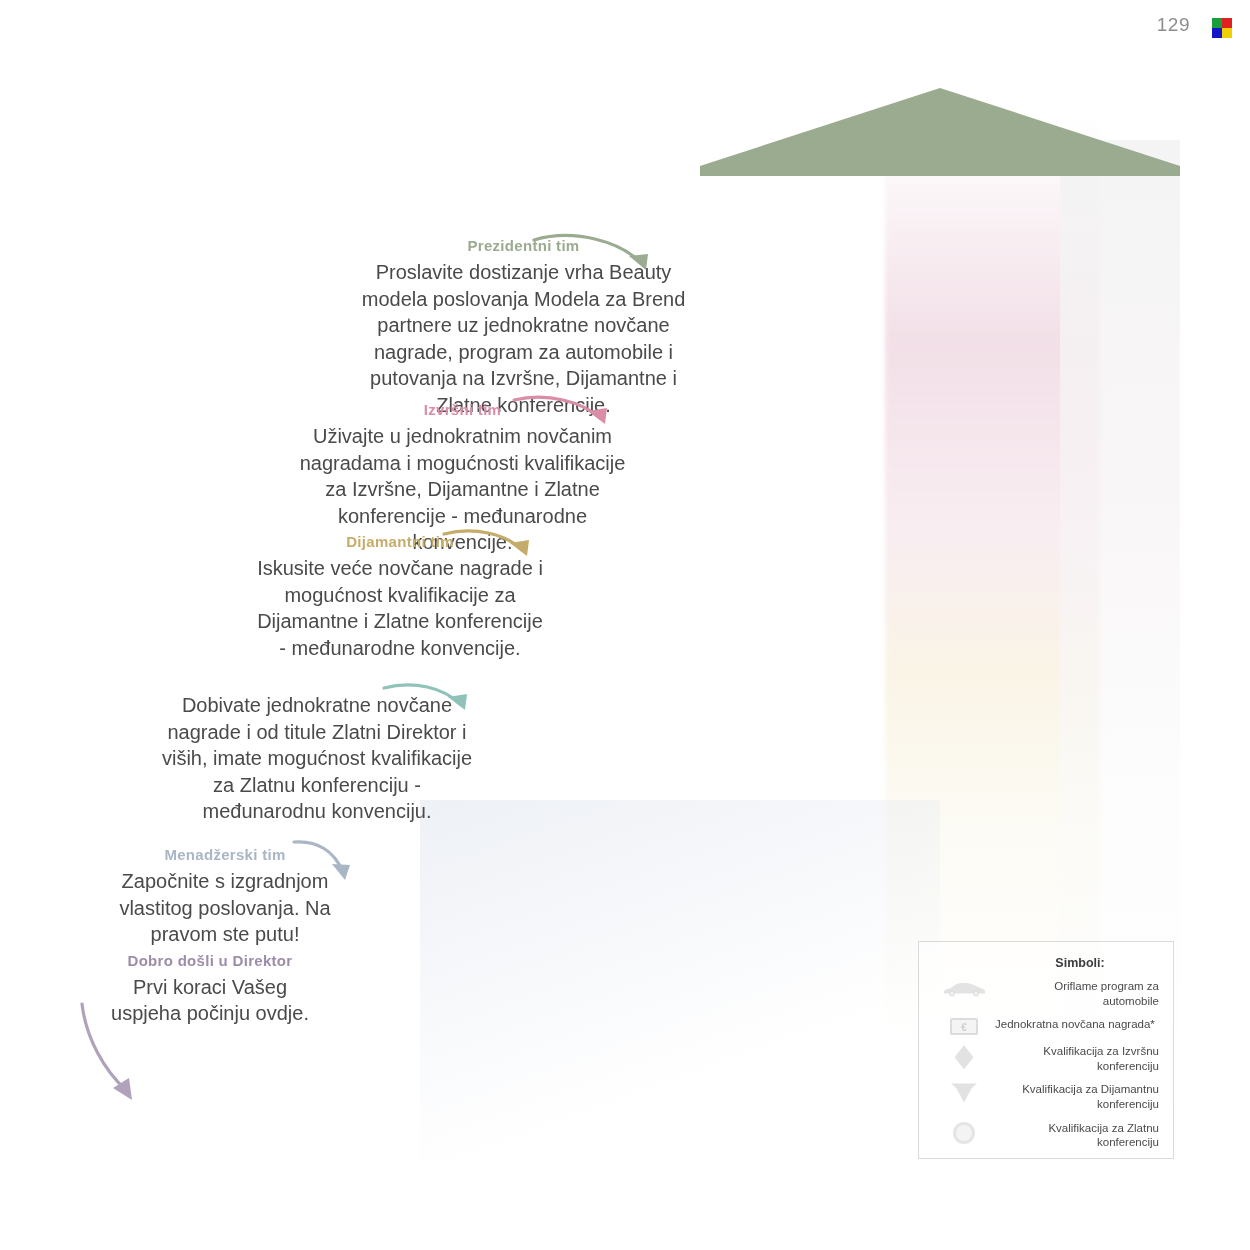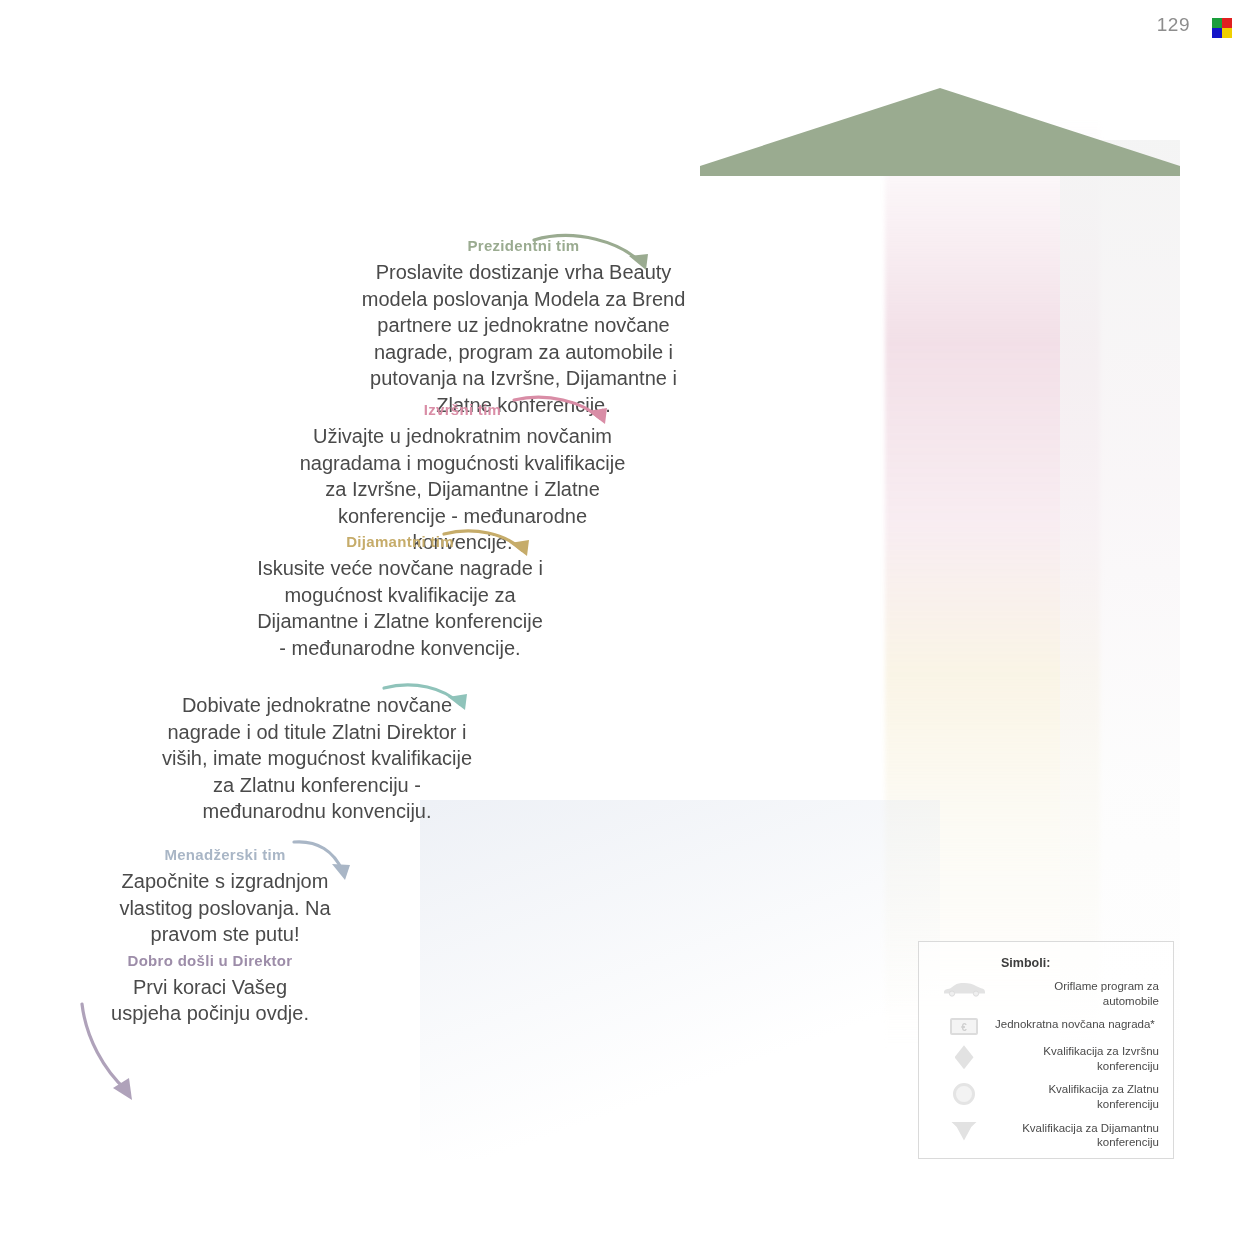--- a/index.html
+++ b/index.html
@@ -84,20 +84,21 @@
 
   
   #legend{
     position:absolute;left:918px;top:941px;width:256px;height:218px;
     border:1px solid #dadada;background:rgba(255,255,255,.6);
     box-sizing:border-box;padding:14px 14px 10px 14px;
   }
   #legend .lg-title{
     font-size:12.5px;font-weight:bold;color:#3d3d3d;
     margin:0 0 9px 68px;
+    text-align:center;
   }
   .lg-row{display:flex;align-items:flex-start;margin-bottom:9px;text-align:right;}
   .lg-sym{
     width:62px;min-width:62px;display:flex;align-items:center;justify-content:center;
     padding-top:1px;
   }
   .lg-txt{font-size:11.5px;color:#4a4a4a;line-height:1.27;}
 
   .lgc-car{width:44px;height:17px;}
   .lgc-note{
@@ -409,24 +410,24 @@
 
   <div class="lg-row">
     <div class="lg-sym">
       <div class="lgc-diamond4"></div>
     </div>
     <div class="lg-txt">Kvalifikacija za Izvršnu konferenciju</div>
   </div>
 
   <div class="lg-row">
     <div class="lg-sym">
-      <div class="lgc-circle"></div>
-    </div>
-    <div class="lg-txt">Kvalifikacija za Zlatnu konferenciju</div>
+      <div class="lgc-gem"></div>
+    </div>
+    <div class="lg-txt">Kvalifikacija za Dijamantnu konferenciju</div>
   </div>
 
   <div class="lg-row">
     <div class="lg-sym">
-      <div class="lgc-gem"></div>
-    </div>
-    <div class="lg-txt">Kvalifikacija za Dijamantnu konferenciju</div>
+      <div class="lgc-circle"></div>
+    </div>
+    <div class="lg-txt">Kvalifikacija za Zlatnu konferenciju</div>
   </div>
 </div>
 
 </body></html>

